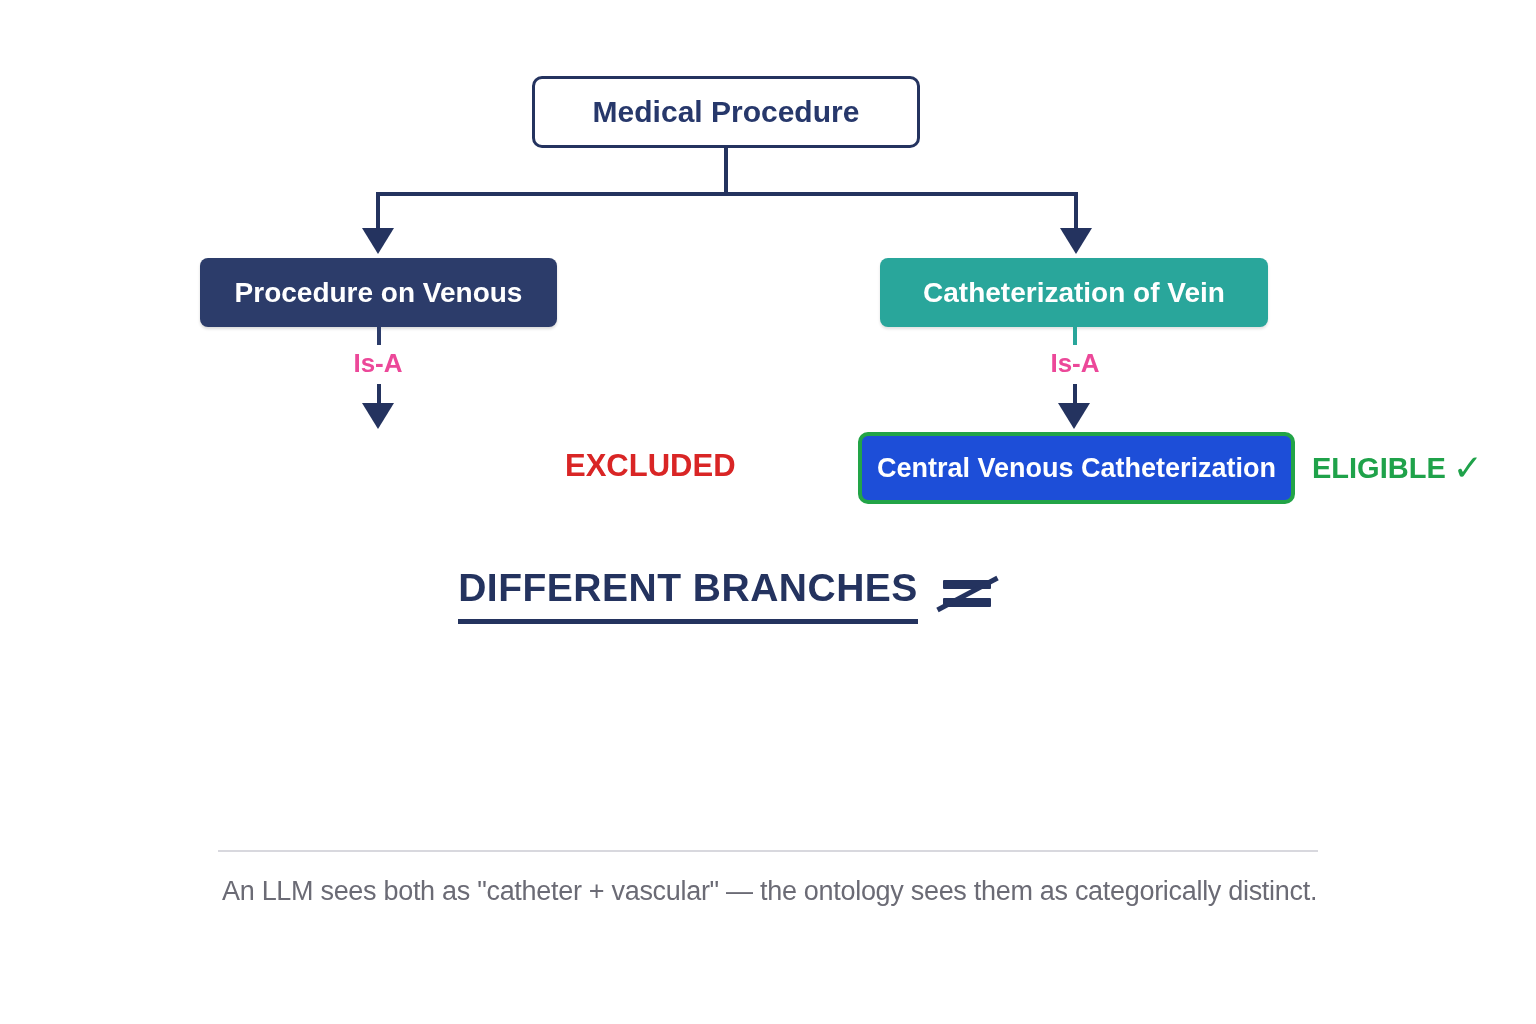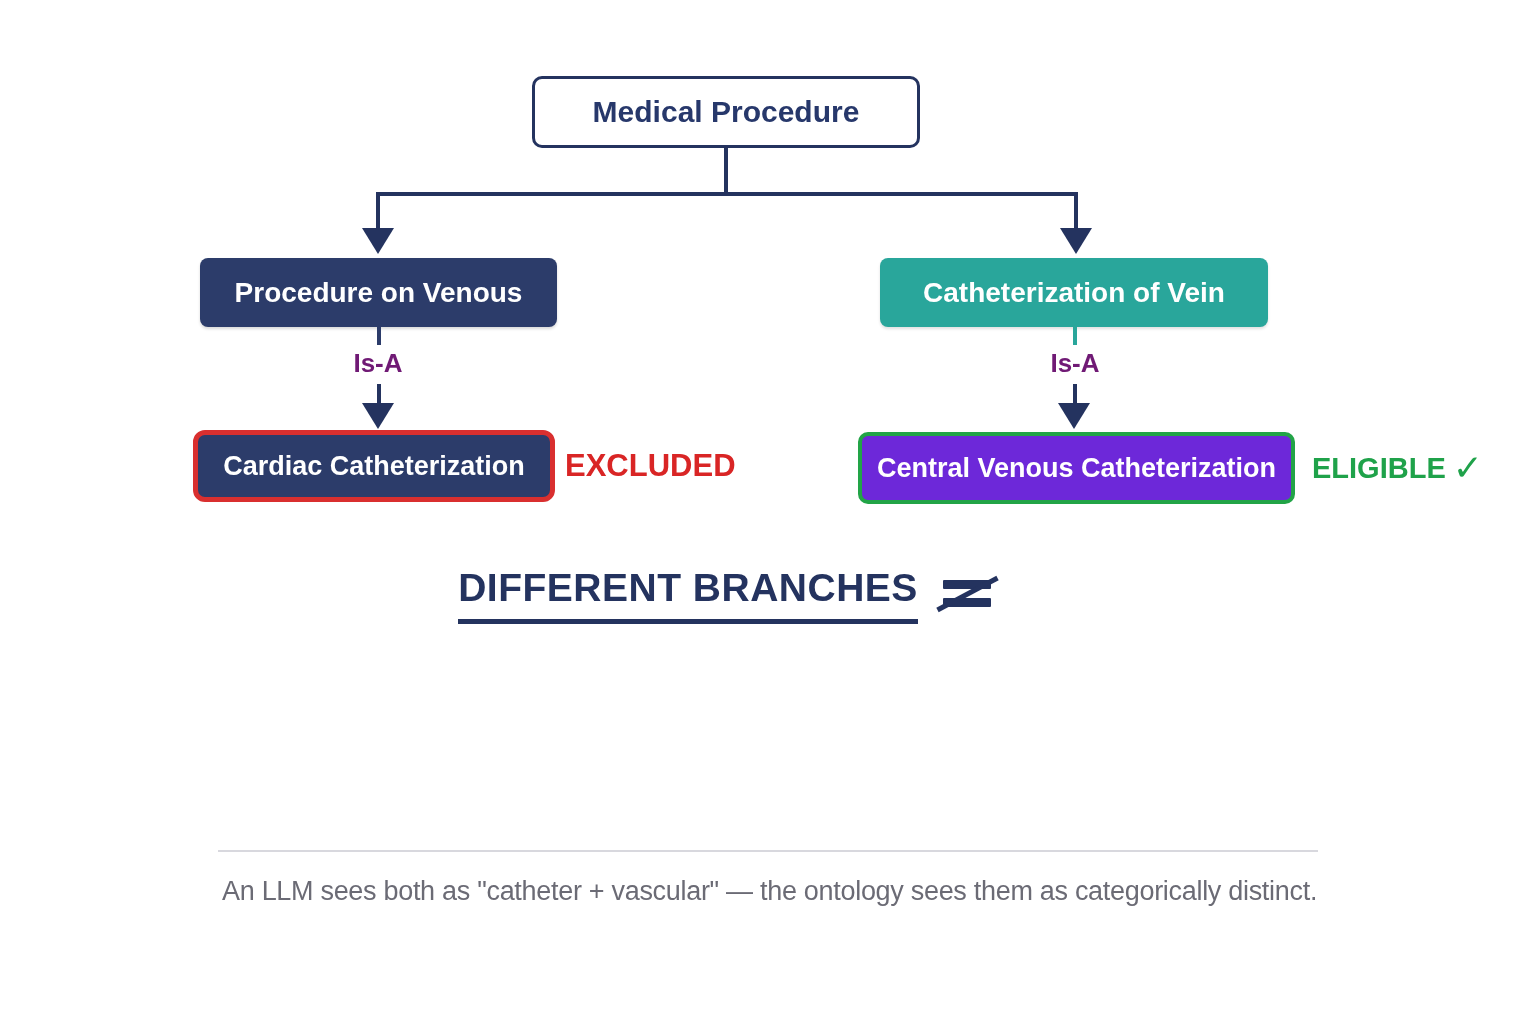--- a/index.html
+++ b/index.html
@@ -37,21 +37,21 @@
     box-shadow: 0 2px 3px rgba(0,0,0,0.12);
   }
   .node-excluded {
     left: 193px; top: 430px; width: 362px; height: 72px;
     background: #2c3c6a;
     border: 5px solid #d92f2f; border-radius: 12px;
     color: #ffffff; font-size: 27px;
   }
   .node-eligible {
     left: 858px; top: 432px; width: 437px; height: 72px;
-    background: #6d28d9;
+    background: #1d4ed8;
     border: 4px solid #22a447; border-radius: 10px;
     color: #ffffff; font-size: 27px;
   }
 
   
   .line { position: absolute; background: #24335f; }
   .v-root   { left: 724px; top: 148px; width: 4px; height: 46px; }
   .h-branch { left: 377px; top: 192px; width: 701px; height: 4px; }
   .v-left   { left: 376px; top: 192px; width: 4px; height: 40px; }
   .v-right  { left: 1074px; top: 192px; width: 4px; height: 40px; }
@@ -67,21 +67,21 @@
     border-top: 26px solid #24335f;
   }
   .ah-left-1  { left: 362px; top: 228px; }
   .ah-right-1 { left: 1060px; top: 228px; }
   .ah-left-2  { left: 362px; top: 403px; }
   .ah-right-2 { left: 1058px; top: 403px; }
 
   
   .isa {
     position: absolute; width: 120px; text-align: center;
-    color: #701a75; font-size: 26px; font-weight: bold;
+    color: #ec4899; font-size: 26px; font-weight: bold;
   }
   .isa-left  { left: 318px; top: 348px; }
   .isa-right { left: 1015px; top: 348px; }
 
   
   .status {
     position: absolute; height: 72px;
     display: flex; align-items: center;
     font-weight: bold; white-space: nowrap;
   }
@@ -145,23 +145,20 @@
 
   <div class="line stub-left"></div>
   <div class="line stub-right"></div>
   <div class="isa isa-left">Is-A</div>
   <div class="isa isa-right">Is-A</div>
   <div class="line v-isa-left"></div>
   <div class="line v-isa-right"></div>
   <div class="arrowhead ah-left-2"></div>
   <div class="arrowhead ah-right-2"></div>
 
-  <div class="node node-excluded">
-    <span>Cardiac Catheterization</span>
-  </div>
   <div class="status status-excluded">EXCLUDED</div>
 
   <div class="node node-eligible">
     <span>Central Venous Catheterization</span>
   </div>
   <div class="status status-eligible">
     <span>ELIGIBLE</span>
     <span class="check-glyph">✓</span>
   </div>
 

